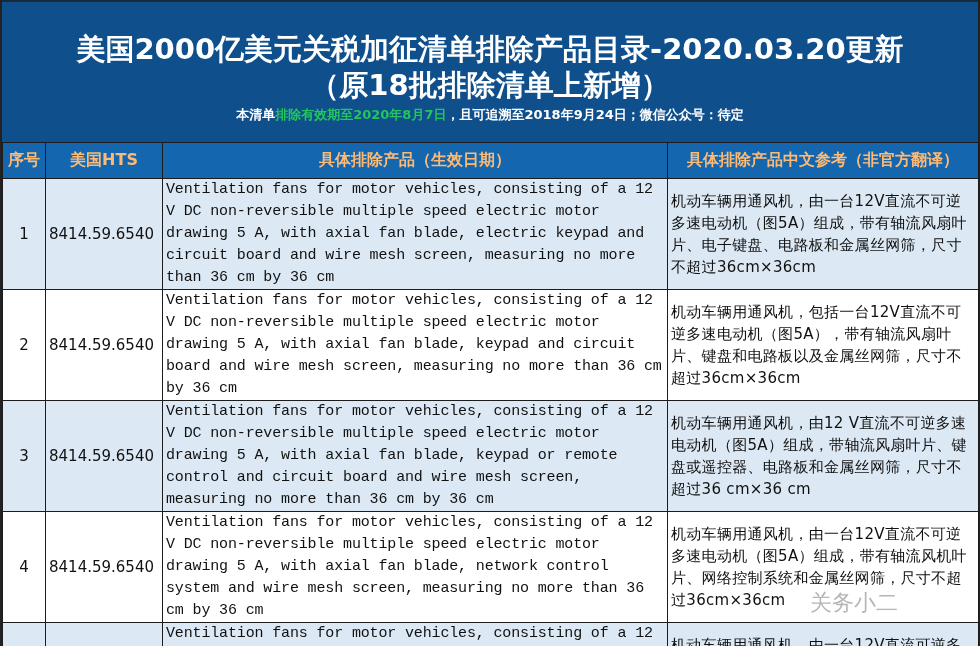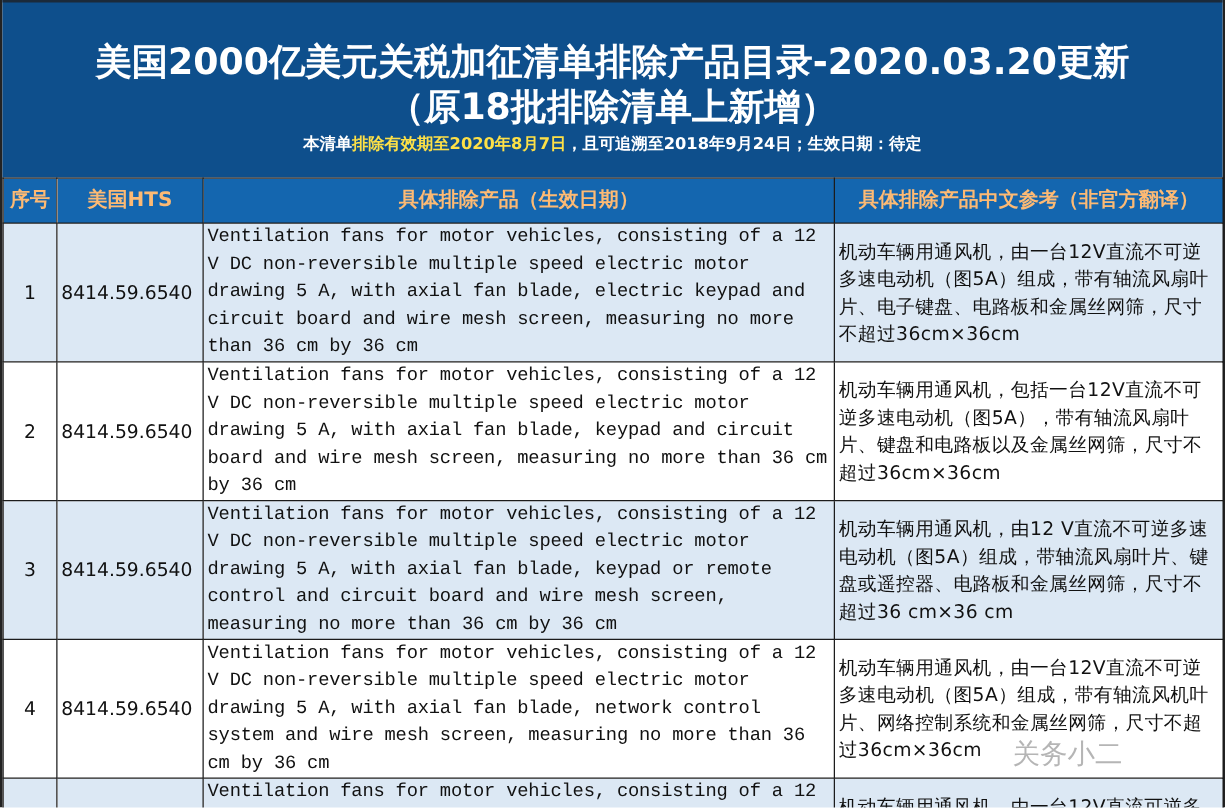--- a/index.html
+++ b/index.html
@@ -7,21 +7,21 @@
   body { font-family: "DejaVu Sans", "Liberation Sans", sans-serif; color: #111; }
   .page { position: relative; width: 980px; height: 646px; border-left: 2px solid #222; border-right: 2px solid #222; }
   .title-band {
     position: absolute; left: 0; top: 0; width: 976px; height: 142px;
     background: #0e4f8c; color: #fff; text-align: center;
     border-top: 2px solid #1b2a3a;
   }
   .title-line1 { position: absolute; top: 28px; left: 0; width: 100%; font-size: 29px; font-weight: bold; letter-spacing: 0px; }
   .title-line2 { position: absolute; top: 64px; left: 0; width: 100%; font-size: 29px; font-weight: bold; }
   .subtitle { position: absolute; top: 104px; left: 0; width: 100%; font-size: 13px; font-weight: bold; }
-  .subtitle .hl { color: #fde047; }
+  .subtitle .hl { color: #22c55e; }
   table.grid {
     position: absolute; left: 0; top: 142px; width: 976px;
     border-collapse: collapse; table-layout: fixed;
   }
   table.grid th, table.grid td { border: 1.5px solid #1c1c1c; }
   table.grid th {
     height: 36px; background: #1466af; color: #fdba74; font-size: 16px; font-weight: bold;
     text-align: center; vertical-align: middle; white-space: nowrap; overflow: hidden;
   }
   table.grid td { height: 88px; font-size: 15px; line-height: 22px; vertical-align: middle; overflow: hidden; }
@@ -44,21 +44,21 @@
 </style>
 </head>
 <body>
 
 <div class="page">
 
   <div class="title-band">
     <div class="title-line1">美国2000亿美元关税加征清单排除产品目录-2020.03.20更新</div>
     <div class="title-line2">（原18批排除清单上新增）</div>
     <div class="subtitle">
-      <span>本清单</span><span class="hl">排除有效期至2020年8月7日</span><span>，且可追溯至2018年9月24日；生效日期：待定</span>
+      <span>本清单</span><span class="hl">排除有效期至2020年8月7日</span><span>，且可追溯至2018年9月24日；微信公众号：待定</span>
     </div>
   </div>
 
   <table class="grid">
     <colgroup>
       <col style="width:43px">
       <col style="width:117px">
       <col style="width:505px">
       <col style="width:311px">
     </colgroup>

